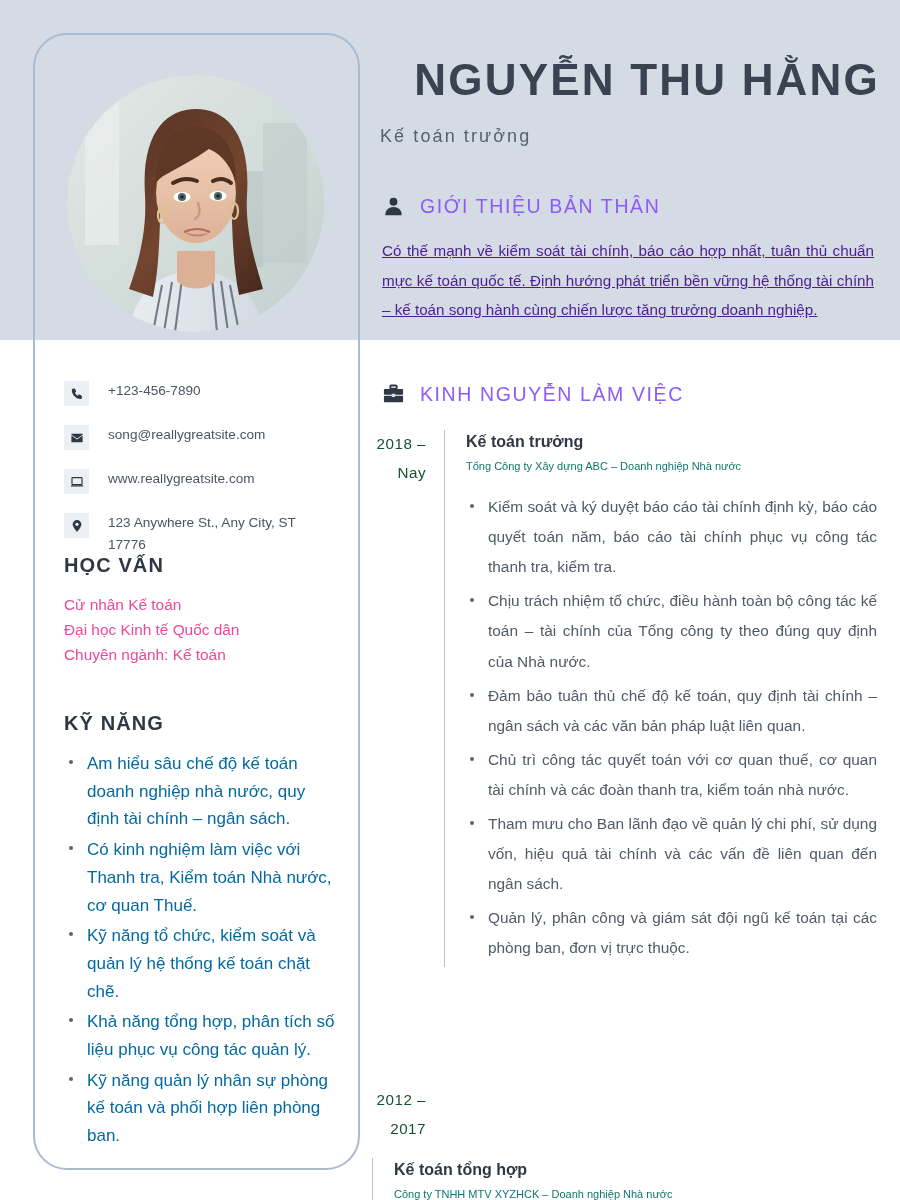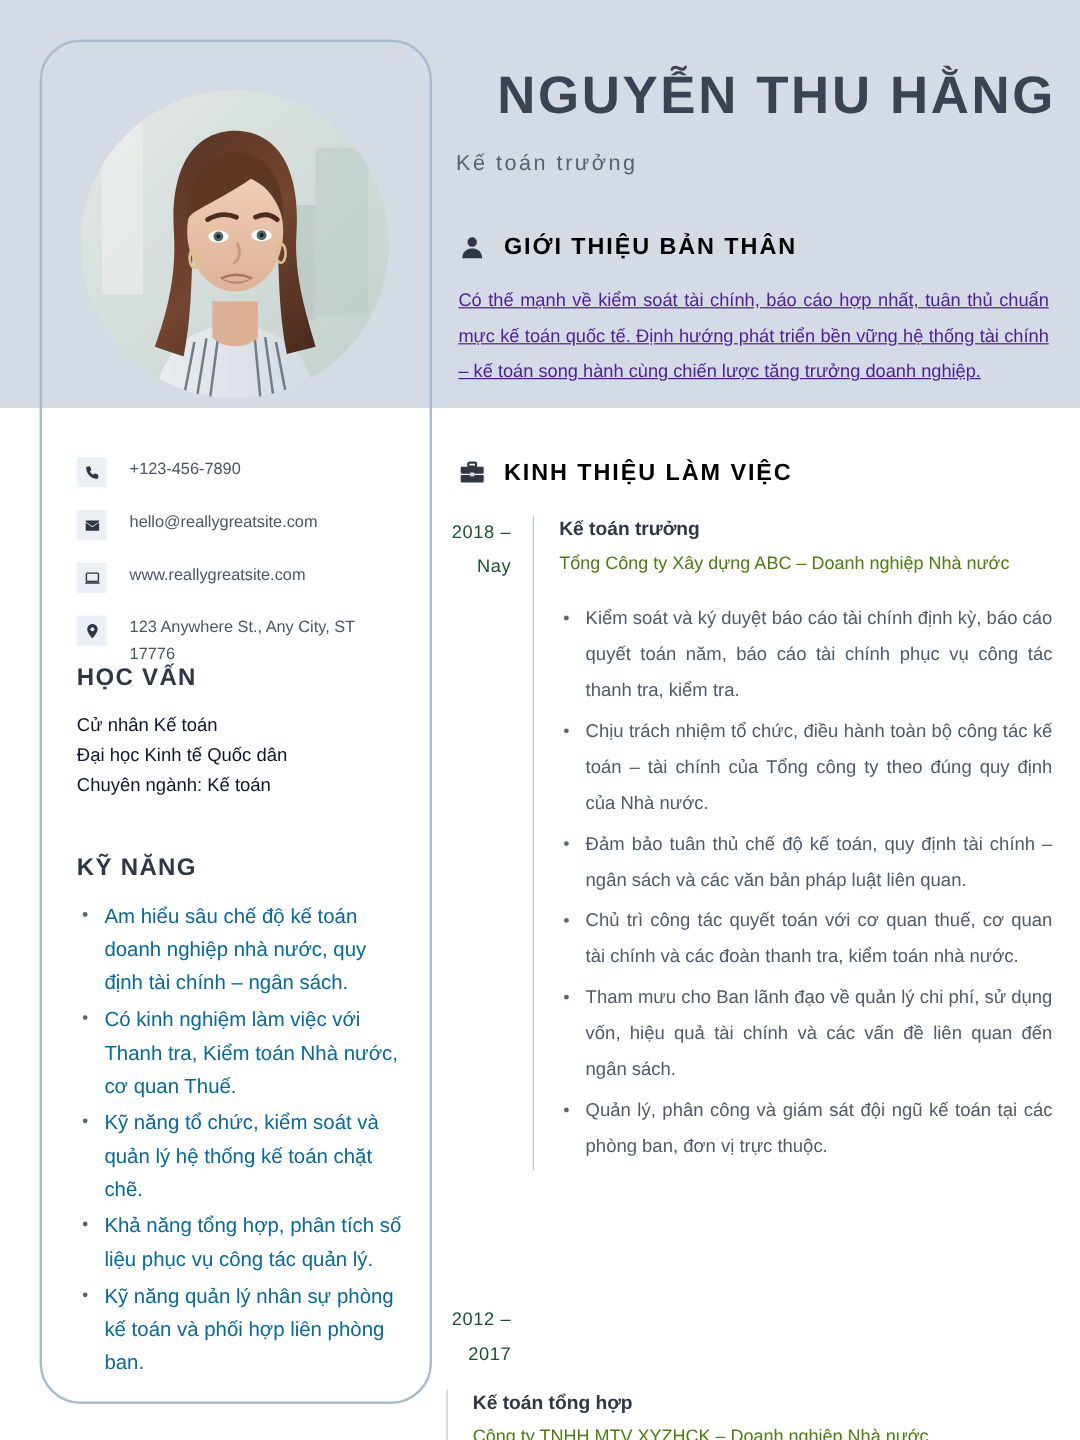--- a/index.html
+++ b/index.html
@@ -69,23 +69,23 @@
   
   .sec-head {
     position: absolute;
     display: flex;
     align-items: center;
     gap: 15px;
   }
   .sec-head .ico { display: block; width: 23px; height: 23px; flex: 0 0 auto; }
   .sec-head .txt {
     font-size: 19.5px;
-    font-weight: 700;
+    font-weight: 400;
     letter-spacing: 1.6px;
-    color: #000000;
+    color: #8b5cf6;
   }
   #intro-head { left: 382px; top: 195px; }
   #exp-head  { left: 382px; top: 383px; }
 
   .intro-body {
     position: absolute;
     left: 382px; top: 236px;
     width: 492px;
     font-size: 15.2px;
     line-height: 1.95;
@@ -119,23 +119,23 @@
     border-left: 1.5px solid #b9c3cf;
     padding-left: 21px;
   }
   .exp-title {
     font-size: 16px;
     font-weight: 700;
     color: #2f3744;
     line-height: 1.55;
   }
   .exp-org {
-    font-size: 15px;
+    font-size: 11px;
     line-height: 2.05;
-    color: #4d7c0f;
+    color: #0f766e;
   }
   .exp-list {
     list-style: none;
     margin-top: 15px;
   }
   .exp-list li {
     position: relative;
     padding-left: 22px;
     font-size: 15.4px;
     line-height: 1.95;
@@ -190,21 +190,21 @@
   }
   #edu-head   { left: 64px; top: 554px; }
   #skill-head { left: 64px; top: 712px; }
 
   .edu-body {
     position: absolute;
     left: 64px; top: 592px;
     width: 280px;
     font-size: 15.4px;
     line-height: 1.63;
-    color: #0f172a;
+    color: #ec4899;
   }
 
   .skill-list {
     position: absolute;
     left: 64px; top: 750px;
     width: 276px;
     list-style: none;
   }
   .skill-list li {
     position: relative;
@@ -306,21 +306,21 @@
 </div>
 <div class="intro-body">Có thế mạnh về kiểm soát tài chính, báo cáo hợp nhất, tuân thủ chuẩn mực kế toán quốc tế. Định hướng phát triển bền vững hệ thống tài chính – kế toán song hành cùng chiến lược tăng trưởng doanh nghiệp.</div>
 
 <div class="sec-head" id="exp-head">
   <svg class="ico" viewBox="0 0 24 24">
     <rect x="8.6" y="2.6" width="6.8" height="3.4" rx="1" fill="none" stroke="#2f3744" stroke-width="1.9"></rect>
     <rect x="2" y="6.2" width="20" height="6" rx="1" fill="#2f3744"></rect>
     <rect x="2" y="13.4" width="20" height="6.6" rx="1" fill="#2f3744"></rect>
     <rect x="10.2" y="11.2" width="3.6" height="3.4" fill="#d4dbe4"></rect>
   </svg>
-  <span class="txt">KINH THIỆU LÀM VIỆC</span>
+  <span class="txt">KINH NGUYỄN LÀM VIỆC</span>
 </div>
 
 <div class="exp" id="exp-1">
   <div class="exp-date">
     <div>2018 –</div>
     <div>Nay</div>
   </div>
   <div class="exp-body">
     <div class="exp-title">Kế toán trưởng</div>
     <div class="exp-org">Tổng Công ty Xây dựng ABC – Doanh nghiệp Nhà nước</div>
@@ -357,21 +357,21 @@
     <span class="contact-txt">+123-456-7890</span>
   </div>
 
   <div class="contact-row">
     <span class="ic-box">
       <svg viewBox="0 0 24 24">
           <path d="M2.4 7.6 L12 14.4 L21.6 7.6 V19.4 H2.4 Z" fill="#2f3744"></path>
           <path d="M2.4 6.4 L12 13 L21.6 6.4 V4.8 H2.4 Z" fill="#2f3744"></path>
         </svg>
     </span>
-    <span class="contact-txt">hello@reallygreatsite.com</span>
+    <span class="contact-txt">song@reallygreatsite.com</span>
   </div>
 
   <div class="contact-row">
     <span class="ic-box">
       <svg viewBox="0 0 24 24">
           <rect x="3.4" y="4.4" width="17.2" height="12" rx="1.3" fill="none" stroke="#2f3744" stroke-width="2"></rect>
           <rect x="1.4" y="17.4" width="21.2" height="2.2" rx="1.1" fill="#2f3744"></rect>
         </svg>
     </span>
     <span class="contact-txt">www.reallygreatsite.com</span>

